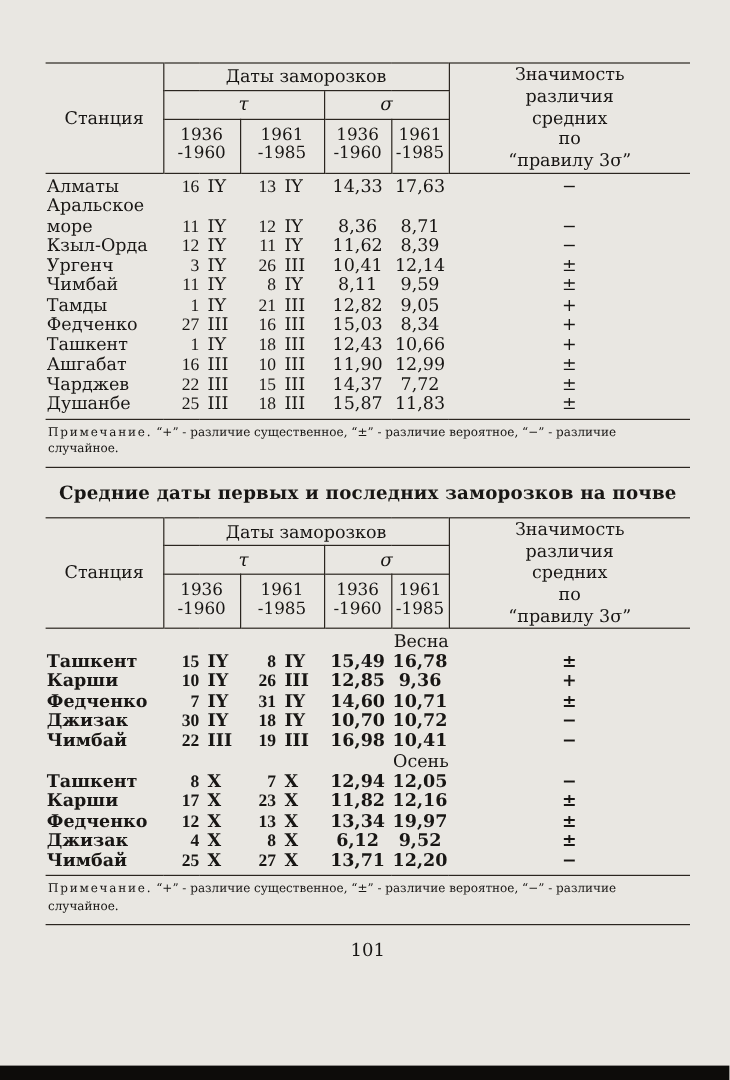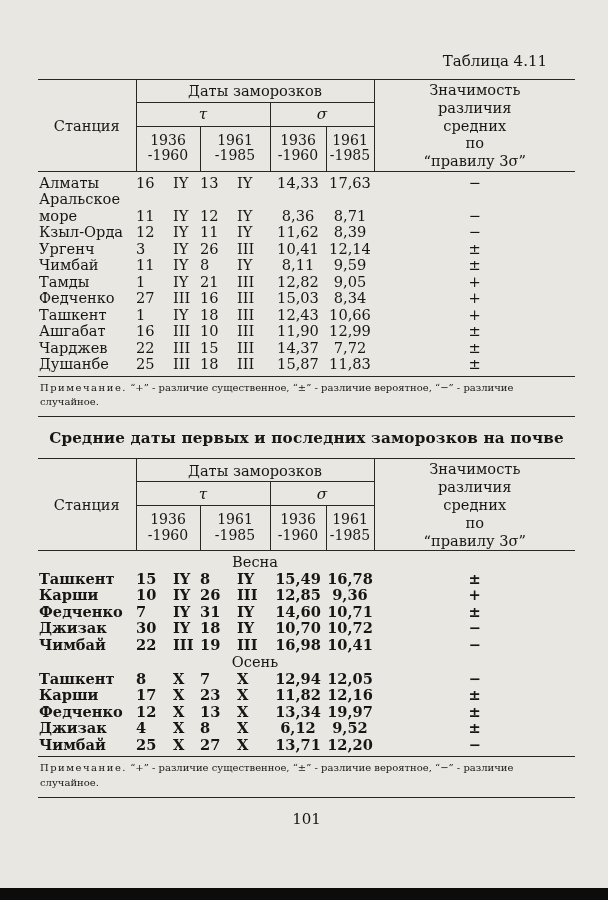--- a/index.html
+++ b/index.html
@@ -26,42 +26,41 @@
   .pre { white-space: pre-line; }
   .br { border-right: 1.3px solid #2b2620; }
   .bb { border-bottom: 1.3px solid #2b2620; }
   .it { font-style: italic; font-size: 15.2px; }
   .yr { font-size: 14px; line-height: 1.12; padding: 3px 0 4px; }
   .sig-h { font-size: 14.6px; line-height: 1.22; }
   tbody td { vertical-align: bottom; line-height: 16.5px; padding: 0; }
   .frost-table > tbody:first-of-type tr:first-child td { padding-top: 3px; }
   .frost-table > tbody:last-of-type tr:last-child td { padding-bottom: 3px; }
   td.st { text-align: left; padding-left: 1px; }
-  td.d  { text-align: left; }
+  td.d  { text-align: right; font-family: Liberation Serif, serif; }
   td.m  { text-align: left; padding-left: 7px; }
   td.s  { text-align: center; }
   td.sg { text-align: center; }
   .t412 tbody.rows td { font-weight: bold; }
-  tbody.season td { text-align: center; padding-top: 1px; }
+  tbody.season td { text-align: right; padding-top: 1px; }
   .note {
     border-bottom: 1.4px solid #2b2620;
     font-size: 10px; line-height: 1.42;
     padding: 4px 2px 7px 2px;
     margin-bottom: 12px;
   }
   .note-label { letter-spacing: 1.5px; }
   .page-number { text-align: center; font-size: 15px; margin-top: 12px; }
   .scan-edge { position: absolute; left: 0; right: 0; bottom: 0; height: 12px; background: #0d0c0a; }
 </style>
 </head>
 <body>
 
 <div class="page">
 
-  <div class="tbl-label">Таблица 4.11</div>
 
   <table class="frost-table t411">
     <colgroup>
       <col style="width:98px">
         <col style="width:30px">
         <col style="width:34px">
         <col style="width:30px">
       <col style="width:40px">
         <col style="width:56px">
         <col style="width:48px">

